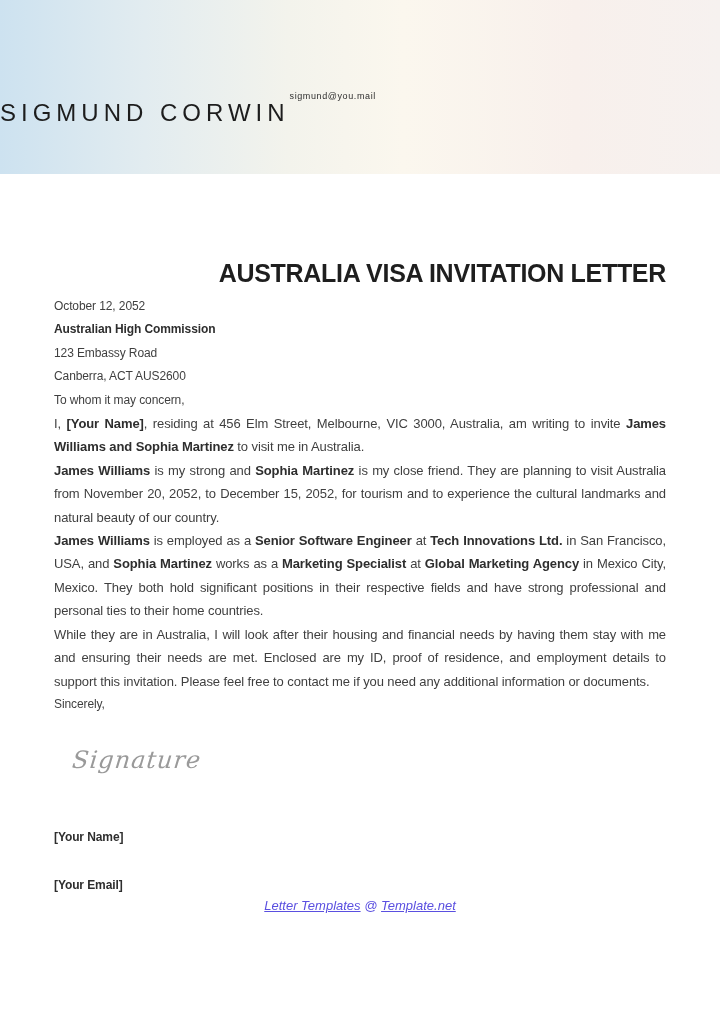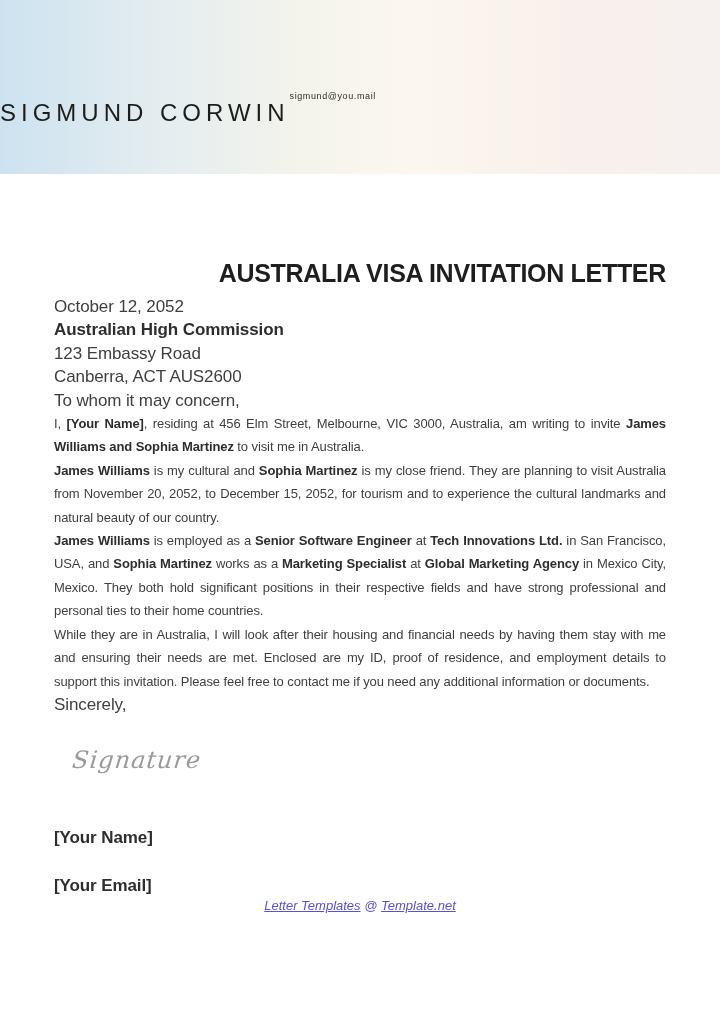--- a/index.html
+++ b/index.html
@@ -52,21 +52,21 @@
   .letter-title {
     margin: 0 0 7px 0;
     text-align: right;
     font-size: 25px;
     line-height: 30px;
     font-weight: 700;
     letter-spacing: -0.3px;
     color: #1e1e1e;
   }
   .line {
-    font-size: 17px;
+    font-size: 12px;
     line-height: 23.4px;
     letter-spacing: -0.1px;
     color: #3f3f3f;
   }
   .bold, strong { font-weight: 700; color: #2e2e2e; }
   .para {
     margin: 0;
     text-align: justify;
     font-size: 13px;
     line-height: 23.4px;
@@ -120,21 +120,21 @@
     <h1 class="letter-title">AUSTRALIA VISA INVITATION LETTER</h1>
 
     <div class="line">October 12, 2052</div>
     <div class="line bold">Australian High Commission</div>
     <div class="line">123 Embassy Road</div>
     <div class="line">Canberra, ACT AUS2600</div>
     <div class="line">To whom it may concern,</div>
 
     <div>
         <p class="para"><span>I, </span><strong>[Your Name]</strong><span>, residing at 456 Elm Street, Melbourne, VIC 3000, Australia, am writing to invite </span><strong>James Williams and Sophia Martinez</strong><span> to visit me in Australia.</span></p>
-        <p class="para"><strong>James Williams</strong><span> is my cultural and </span><strong>Sophia Martinez</strong><span> is my close friend. They are planning to visit Australia from November 20, 2052, to December 15, 2052, for tourism and to experience the cultural landmarks and natural beauty of our country.</span></p>
+        <p class="para"><strong>James Williams</strong><span> is my strong and </span><strong>Sophia Martinez</strong><span> is my close friend. They are planning to visit Australia from November 20, 2052, to December 15, 2052, for tourism and to experience the cultural landmarks and natural beauty of our country.</span></p>
         <p class="para"><strong>James Williams</strong><span> is employed as a </span><strong>Senior Software Engineer</strong><span> at </span><strong>Tech Innovations Ltd.</strong><span> in San Francisco, USA, and </span><strong>Sophia Martinez</strong><span> works as a </span><strong>Marketing Specialist</strong><span> at </span><strong>Global Marketing Agency</strong><span> in Mexico City, Mexico. They both hold significant positions in their respective fields and have strong professional and personal ties to their home countries.</span></p>
         <p class="para"><span>While they are in Australia, I will look after their housing and financial needs by having them stay with me and ensuring their needs are met. Enclosed are my ID, proof of residence, and employment details to support this invitation. Please feel free to contact me if you need any additional information or documents.</span></p>
       </div>
 
     <div class="line closing">Sincerely,</div>
 
     <div class="signature-script">Signature</div>
 
     <div class="line signoff-name">[Your Name]</div>
     <div class="line signoff-email">[Your Email]</div>

